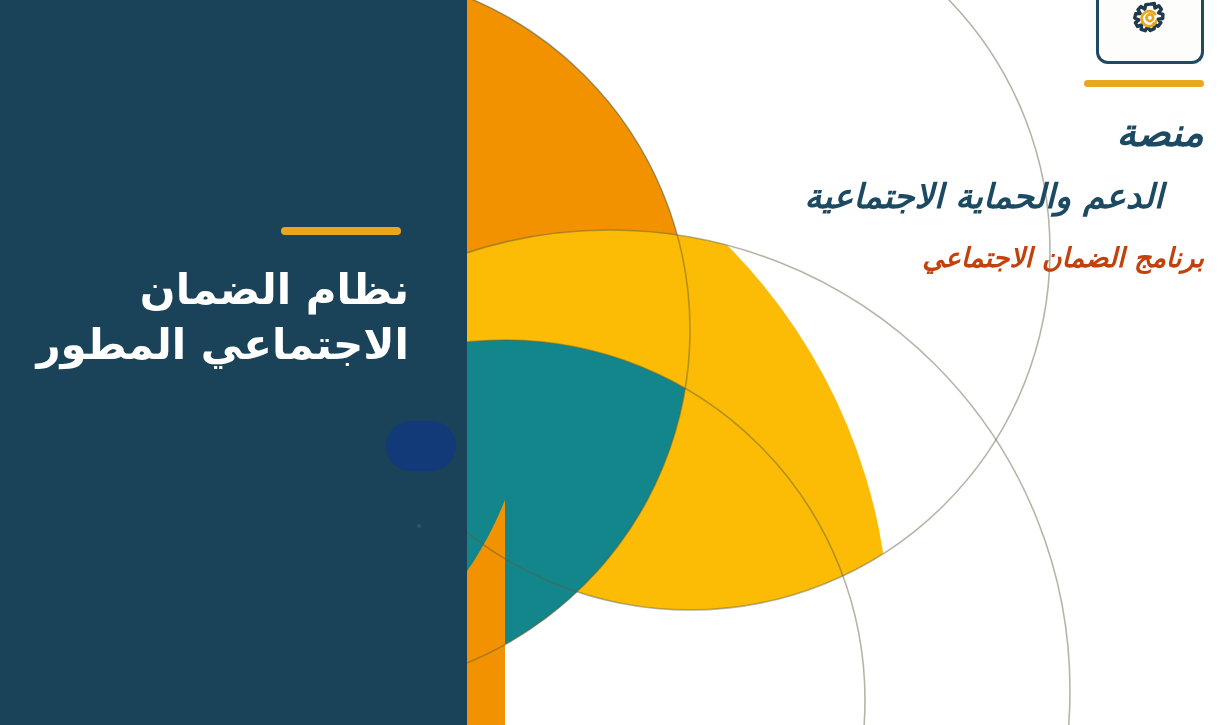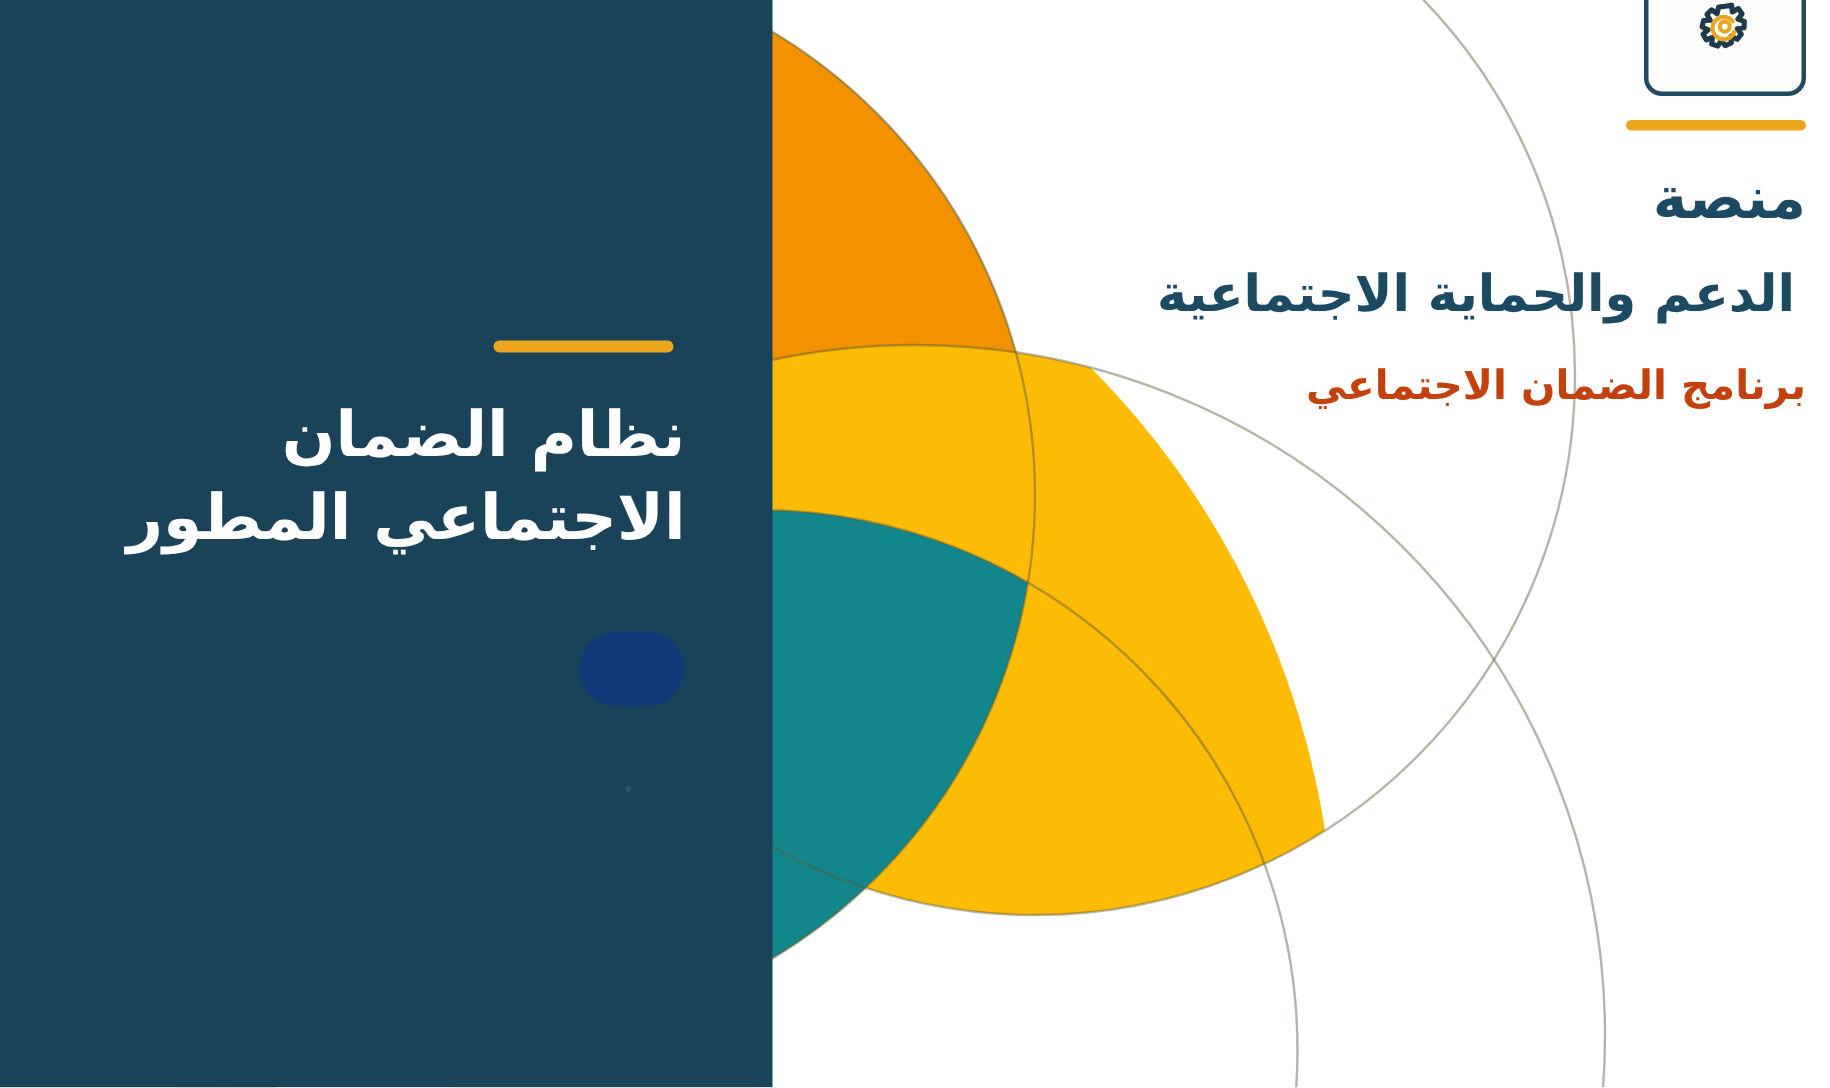--- a/index.html
+++ b/index.html
@@ -25,20 +25,21 @@
     position: absolute;
     top: 0;
     right: 0;
     width: 470px;
     height: 340px;
     z-index: 40;
     text-align: right;
     direction: rtl;
     padding: 0 8px 0 0;
     box-sizing: border-box;
+    font-style: italic;
   }
 
   .gear-frame {
     position: absolute;
     top: -18px;
     right: 16px;
     width: 108px;
     height: 82px;
     border: 3px solid #1f4a60;
     border-top: none;
@@ -107,21 +108,21 @@
     width: 1220px;
     height: 725px;
     z-index: 10;
   }
 
   
   .left-panel {
     position: absolute;
     left: 0;
     top: 0;
-    width: 515px;
+    width: 467px;
     height: 725px;
     background: #1a4258;
     z-index: 20;
   }
 
   .panel-rule {
     position: absolute;
     top: 227px;
     right: 66px;
     width: 120px;

